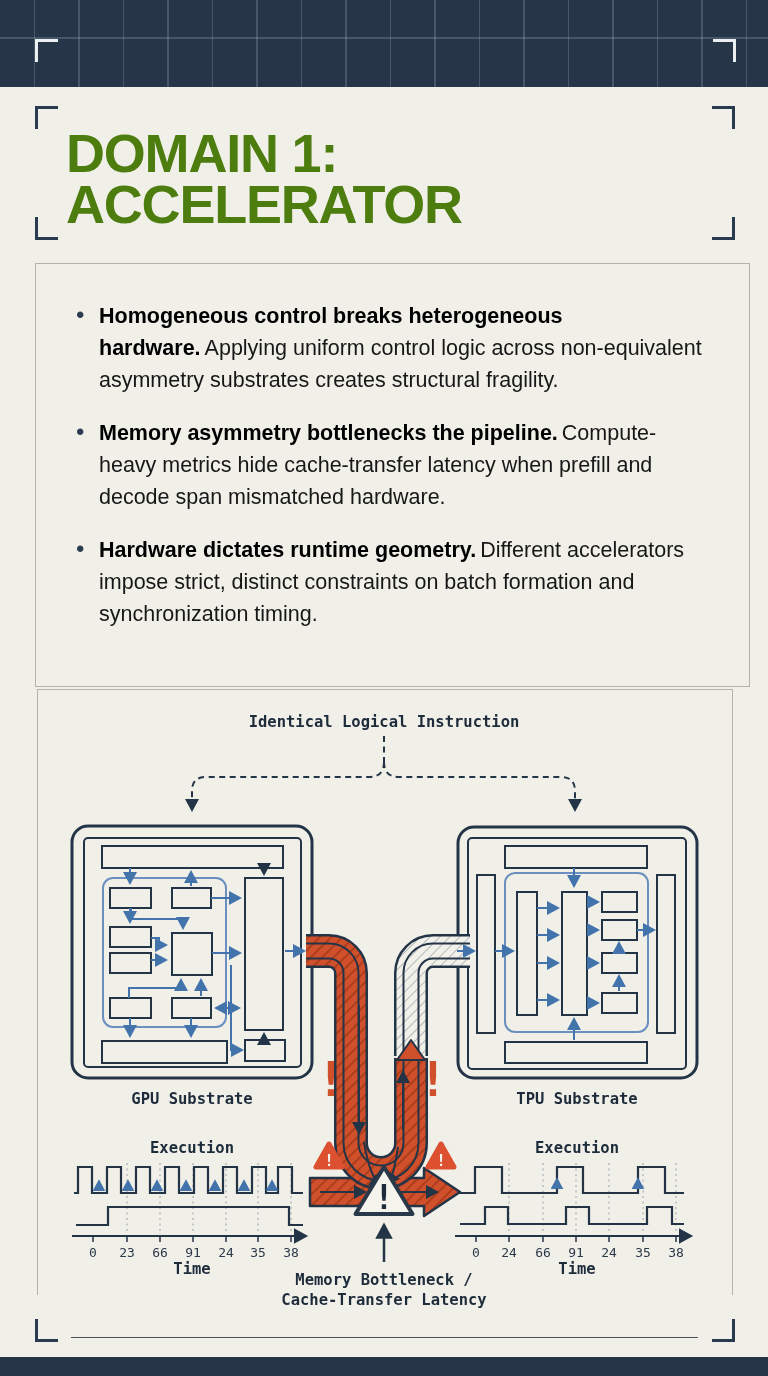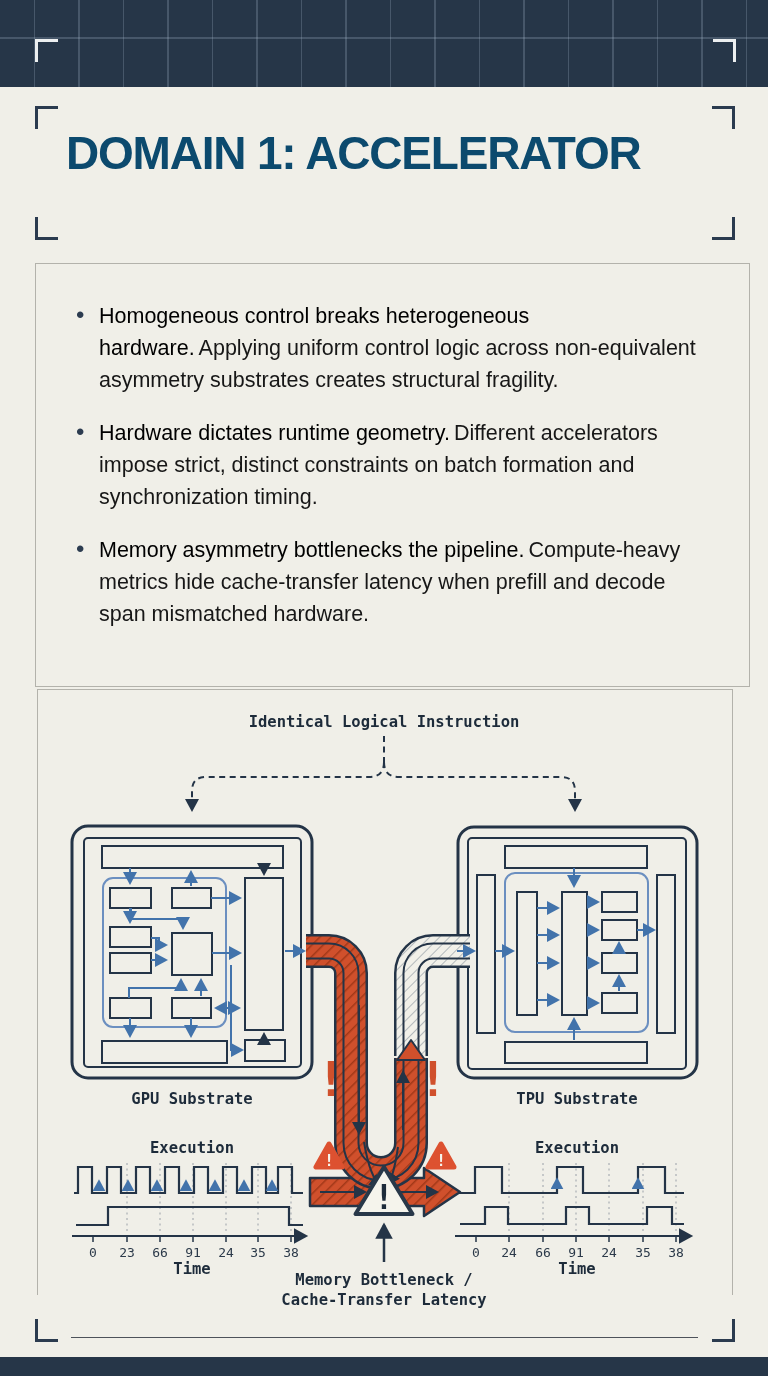--- a/index.html
+++ b/index.html
@@ -18,32 +18,32 @@
 
   
   .bk{width:20px;height:20px;border:0 solid #2b3b4f;}
   .bk.white{border-color:#eceff0;}
   .bk.tl{border-top-width:3px;border-left-width:3px;}
   .bk.tr{border-top-width:3px;border-right-width:3px;}
   .bk.bl{border-bottom-width:3px;border-left-width:3px;}
   .bk.br{border-bottom-width:3px;border-right-width:3px;}
 
   
-  .title{left:66px;top:128px;width:660px;color:#0c4a6e;font-weight:bold;
-         font-size:46px;line-height:51px;letter-spacing:-1.2px;}
+  .title{left:66px;top:128px;width:660px;color:#4d7c0f;font-weight:bold;
+         font-size:54px;line-height:51px;letter-spacing:-1.2px;}
 
   
   .bullet-panel{left:35px;top:263px;width:715px;height:424px;
                 border:1.4px solid #b3b2ab;box-sizing:border-box;}
   .bullet-panel ul{margin:0;padding:36px 36px 0 40px;list-style:none;}
   .bullet-panel li{position:relative;padding-left:23px;margin-bottom:21px;
                    font-size:21.5px;line-height:32px;color:#171717;}
   .bullet-panel li::before{content:"\2022";position:absolute;left:0;top:-1px;
                    color:#2c3c50;font-size:24px;}
-  .bullet-panel .b{font-weight:normal;color:#000;padding-right:4px;}
+  .bullet-panel .b{font-weight:bold;color:#000;padding-right:4px;}
 
   
   .diagram-panel{left:37px;top:689px;width:696px;height:606px;box-sizing:border-box;
                  border-top:1.4px solid #b3b2ab;border-left:1.4px solid #b3b2ab;
                  border-right:1.4px solid #b3b2ab;}
   .foot-line{left:71px;top:1337px;width:627px;height:0;border-top:1.6px solid #4d525a;}
 
   svg text{font-family:"DejaVu Sans Mono","Liberation Mono",monospace;}
   .mono{font-weight:bold;fill:#1d2b3a;}
 </style>
@@ -59,22 +59,22 @@
 <div class="abs bk tr" style="left:712px;top:106px;"></div>
 <div class="abs bk bl" style="left:35px;top:217px;"></div>
 <div class="abs bk br" style="left:712px;top:217px;"></div>
 <div class="abs title">
   <div>DOMAIN 1: ACCELERATOR</div>
 </div>
 
 <div class="abs bullet-panel">
   <ul>
     <li><span class="b">Homogeneous control breaks heterogeneous hardware.</span><span>Applying uniform control logic across non-equivalent asymmetry substrates creates structural fragility.</span></li>
+    <li><span class="b">Memory asymmetry bottlenecks the pipeline.</span><span>Compute-heavy metrics hide cache-transfer latency when prefill and decode span mismatched hardware.</span></li>
     <li><span class="b">Hardware dictates runtime geometry.</span><span>Different accelerators impose strict, distinct constraints on batch formation and synchronization timing.</span></li>
-    <li><span class="b">Memory asymmetry bottlenecks the pipeline.</span><span>Compute-heavy metrics hide cache-transfer latency when prefill and decode span mismatched hardware.</span></li>
   </ul>
 </div>
 
 <div class="abs diagram-panel"></div>
 
 <svg class="abs" style="left:0;top:688px;" width="768" height="624" viewBox="0 688 768 624">
   <defs>
     <pattern id="phRed" width="8" height="8" patternUnits="userSpaceOnUse" patternTransform="rotate(45)">
       <rect width="8" height="8" fill="#d0502c"></rect>
         <line x1="0" y1="0" x2="0" y2="8" stroke="#a23818" stroke-width="3"></line>

